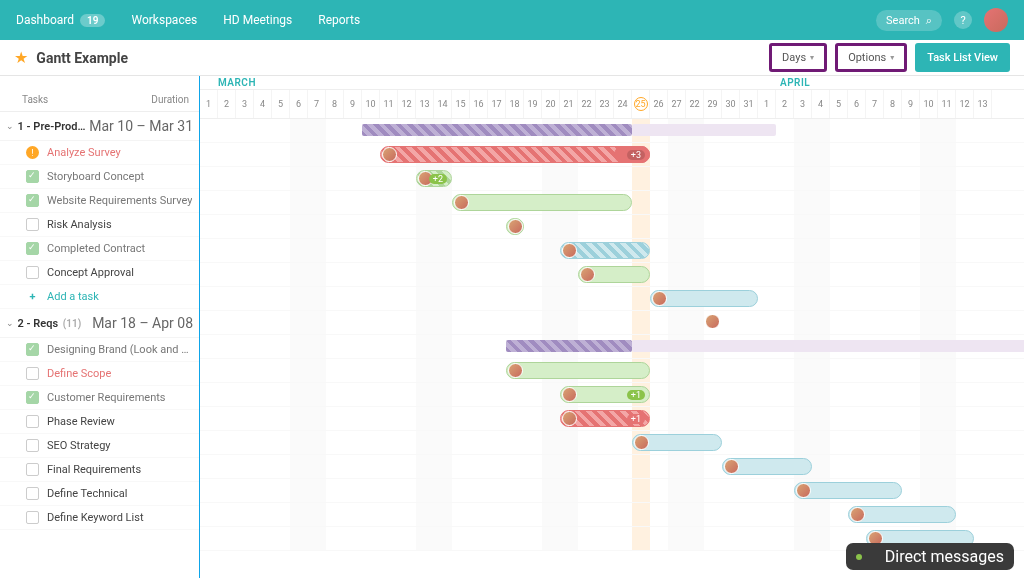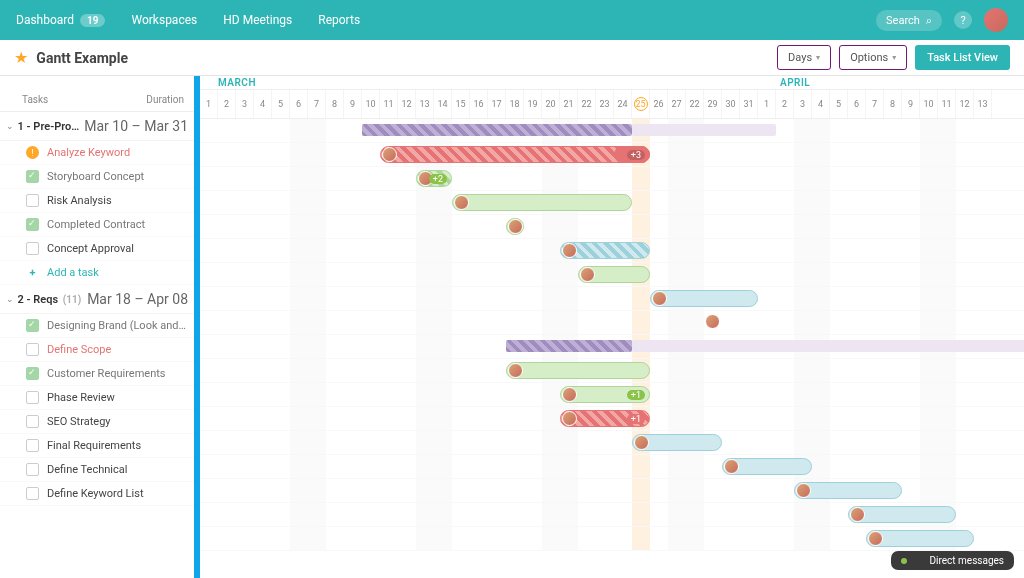--- a/index.html
+++ b/index.html
@@ -8,24 +8,24 @@
 .nav-item{font-size:12px;margin-right:26px;cursor:pointer;display:flex;align-items:center;gap:6px}
 .badge{background:rgba(255,255,255,.3);border-radius:10px;padding:1px 7px;font-size:10px;font-weight:600}
 .nav-right{margin-left:auto;display:flex;align-items:center;gap:12px}
 .search-box{background:rgba(255,255,255,.2);border-radius:14px;padding:4px 10px;display:flex;align-items:center;gap:6px;font-size:11px;color:#fff}
 .help-icon{width:18px;height:18px;border-radius:50%;background:rgba(255,255,255,.25);display:flex;align-items:center;justify-content:center;font-size:11px;cursor:pointer}
 .avatar-top{width:24px;height:24px;border-radius:50%;background:linear-gradient(135deg,#e57373,#c86a5d)}
 .header-row{height:36px;border-bottom:1px solid #e5e5e5;display:flex;align-items:center;padding:0 14px}
 .star{color:#ffa726;font-size:16px;margin-right:8px}
 .page-title{font-size:14px;color:#444;font-weight:700}
 .header-actions{margin-left:auto;display:flex;gap:8px}
-.btn-outline{border:1px solid #701a75;background:#fff;font-size:11px;padding:5px 10px;border-radius:3px;color:#555;cursor:pointer;display:flex;align-items:center;gap:4px}
+.btn-outline{border:3px solid #701a75;background:#fff;font-size:11px;padding:5px 10px;border-radius:3px;color:#555;cursor:pointer;display:flex;align-items:center;gap:4px}
 .btn-primary{background:#2db5b5;color:#fff;border:none;font-size:11px;padding:6px 12px;border-radius:3px;cursor:pointer;font-weight:500}
 .content{display:flex;height:calc(100% - 76px);position:relative}
-.sidebar{width:200px;border-right:6px solid #0ea5e9;overflow:hidden;flex-shrink:0}
+.sidebar{width:200px;border-right:1px solid #0ea5e9;overflow:hidden;flex-shrink:0}
 .side-head{display:flex;padding:18px 10px 6px 22px;font-size:10px;color:#888;border-bottom:1px solid #eee}
 .side-head-tasks{flex:1}
 .group-row{display:flex;align-items:center;padding:6px 6px;font-size:11px;border-bottom:1px solid #f4f4f4}
 .caret{font-size:9px;color:#888;margin-right:4px}
 .group-name{font-weight:600;color:#333;flex:1;white-space:nowrap;overflow:hidden;text-overflow:ellipsis}
 .group-count{color:#aaa;font-size:10px;margin-left:2px}
 .group-dates{font-size:14px;color:#666;white-space:nowrap}
 .task-row{display:flex;align-items:center;padding:5px 6px 5px 26px;font-size:11px;border-bottom:1px solid #f8f8f8;min-height:24px}
 .chk{width:13px;height:13px;border:1px solid #ccc;border-radius:2px;margin-right:8px;flex-shrink:0}
 .chk.done{background:#a5d6a7;border-color:#a5d6a7;position:relative}
@@ -54,21 +54,21 @@
 .bar.green.hatch{background:repeating-linear-gradient(45deg,#aed59a,#aed59a 4px,#d5eec8 4px,#d5eec8 8px);border:1px solid #aed59a}
 .bar.red{background:#f3a6a6;border:1px solid #e57373}
 .bar.red.hatch{background:repeating-linear-gradient(45deg,#e57373,#e57373 4px,#f3a6a6 4px,#f3a6a6 8px);border:1px solid #e57373}
 .bar.red.solid{background:#e57373}
 .bar.blue{background:#cfe9ee;border:1px solid #9cd0db}
 .bar.blue.hatch{background:repeating-linear-gradient(45deg,#9cd0db,#9cd0db 4px,#cfe9ee 4px,#cfe9ee 8px);border:1px solid #9cd0db}
 .bar-avatar{width:15px;height:15px;border-radius:50%;background:linear-gradient(135deg,#d9a474,#c86a5d);border:1px solid #fff;margin-left:1px}
 .bar-count{position:absolute;right:4px;font-size:9px;color:#fff;background:rgba(0,0,0,.15);border-radius:8px;padding:0 4px}
 .bar-count.red{background:#e57373}
 .bar-count.green{background:#8bc34a}
-.dm-pill{position:absolute;bottom:8px;right:10px;background:#3a3a3a;color:#fff;font-size:10px;padding:4px 10px;border-radius:7px;display:flex;align-items:center;gap:23px}
+.dm-pill{position:absolute;bottom:8px;right:10px;background:#3a3a3a;color:#fff;font-size:16px;padding:4px 10px;border-radius:7px;display:flex;align-items:center;gap:23px}
 .dm-dot{width:6px;height:6px;background:#8bc34a;border-radius:50%}
 .chev{font-size:8px;color:#999}
 </style>
 </head>
 <body>
 
 <div class="topnav">
   <div class="nav-item">
     <span>Dashboard</span>
     <span class="badge">19</span>
@@ -109,25 +109,29 @@
       <span>Duration</span>
     </div>
     <div id="sidebar-rows">
         <div class="group-row">
     <span class="caret">⌄</span>
     <span class="group-name">1 - Pre-Produ.. <span class="group-count">(14)</span></span>
     <span class="group-dates">Mar 10 – Mar 31</span>
         </div>
         <div class="task-row">
           <span class="warn-dot">!</span>
-          <span class="task-label alert">Analyze Keyword</span>
+          <span class="task-label alert">Analyze Survey</span>
         </div>
         <div class="task-row">
           <span class="chk done"></span>
           <span class="task-label ">Storyboard Concept</span>
+        </div>
+        <div class="task-row">
+          <span class="chk done"></span>
+          <span class="task-label ">Website Requirements Survey</span>
         </div>
         <div class="task-row">
           <span class="chk "></span>
           <span class="task-label todo">Risk Analysis</span>
         </div>
         <div class="task-row">
           <span class="chk done"></span>
           <span class="task-label ">Completed Contract</span>
         </div>
         <div class="task-row">

